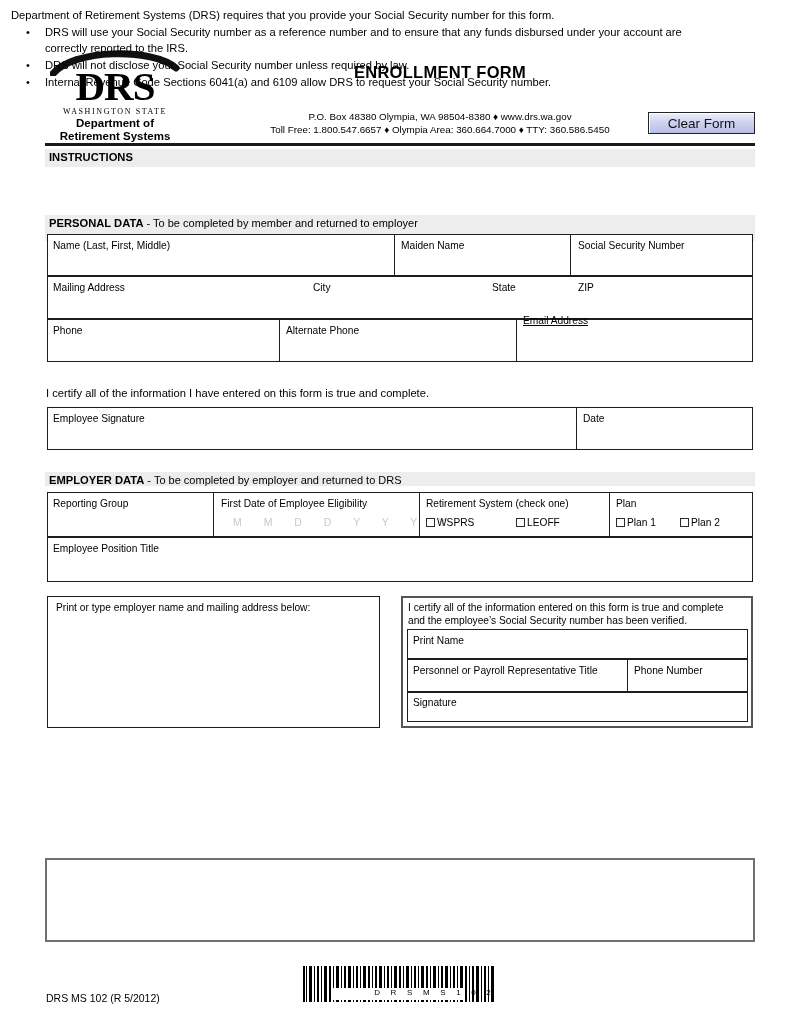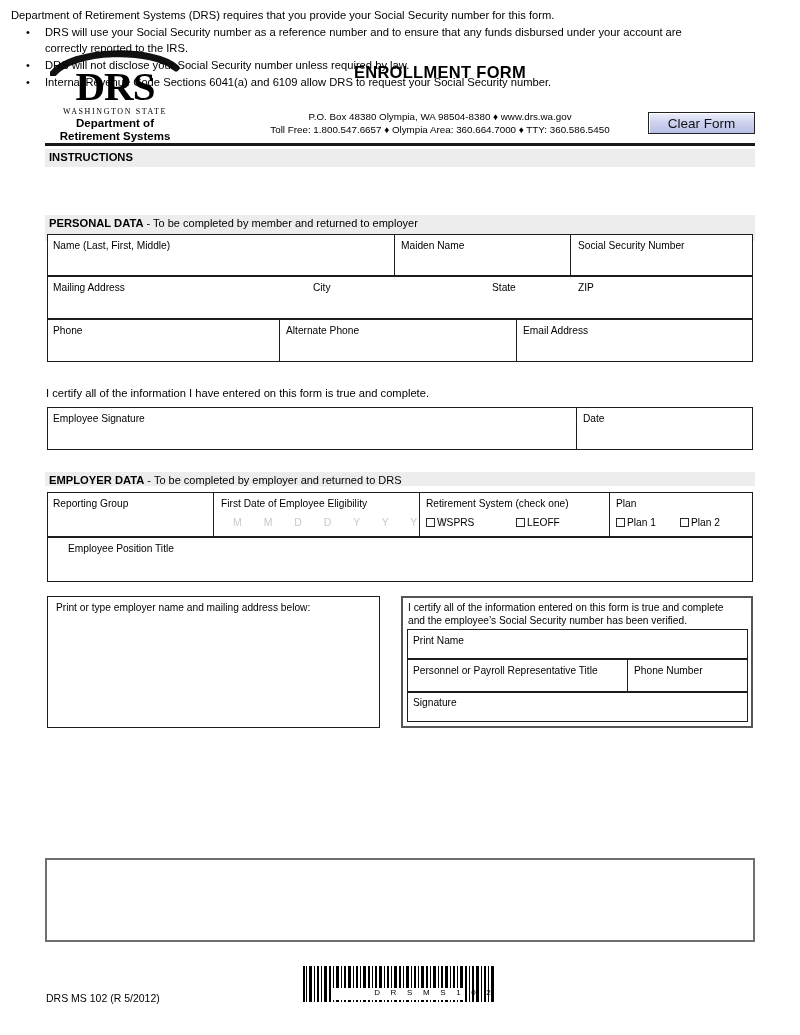--- a/index.html
+++ b/index.html
@@ -276,21 +276,21 @@
   <div class="cell-label" style="left:53px; top:282px;">Mailing Address</div>
   <div class="cell-label" style="left:313px; top:282px;">City</div>
   <div class="cell-label" style="left:492px; top:282px;">State</div>
   <div class="cell-label" style="left:578px; top:282px;">ZIP</div>
 
   <div class="box" style="left:47px; top:319px; width:706px; height:43px;"></div>
   <div class="vline" style="left:279px; top:319px; height:43px;"></div>
   <div class="vline" style="left:516px; top:319px; height:43px;"></div>
   <div class="cell-label" style="left:53px; top:325px;">Phone</div>
   <div class="cell-label" style="left:286px; top:325px;">Alternate Phone</div>
-  <div class="cell-label" style="left:523px; top:325px;">Email Address</div>
+  <div class="cell-label" style="left:523px; top:315px;text-decoration:underline;">Email Address</div>
 
   <div class="body-text" style="left:46px; top:386px; width:706px;">I certify all of the information I have entered on this form is true and complete.</div>
 
   <div class="box" style="left:47px; top:407px; width:706px; height:43px;"></div>
   <div class="vline" style="left:576px; top:407px; height:43px;"></div>
   <div class="cell-label" style="left:53px; top:413px;">Employee Signature</div>
   <div class="cell-label" style="left:583px; top:413px;">Date</div>
 
   <div class="sec-bar" style="left:45px; top:472px; width:710px; height:14px;">
     <b>EMPLOYER DATA</b><span class="sub"> - To be completed by employer and returned to DRS</span>
@@ -315,21 +315,21 @@
 
   <div class="cell-label" style="left:616px; top:498px;">Plan</div>
   <div class="cbox-wrap" style="left:616px; top:517px;">
     <span class="cbox"></span><span>Plan 1</span>
   </div>
   <div class="cbox-wrap" style="left:680px; top:517px;">
     <span class="cbox"></span><span>Plan 2</span>
   </div>
 
   <div class="box" style="left:47px; top:537px; width:706px; height:45px;"></div>
-  <div class="cell-label" style="left:68px; top:543px;">Employee Position Title</div>
+  <div class="cell-label" style="left:53px; top:543px;">Employee Position Title</div>
 
   <div class="box" style="left:47px; top:596px; width:333px; height:132px;"></div>
   <div class="cell-label" style="left:56px; top:602px;">Print or type employer name and mailing address below:</div>
 
   <div class="box" style="left:401px; top:596px; width:352px; height:132px; border-width:2px; border-color:#555;"></div>
   <div class="body-text" style="left:408px; top:601px; width:340px; font-size:10.2px; line-height:13px;">
     <div>I certify all of the information entered on this form is true and complete</div>
     <div>and the employee’s Social Security number has been verified.</div>
   </div>
 

